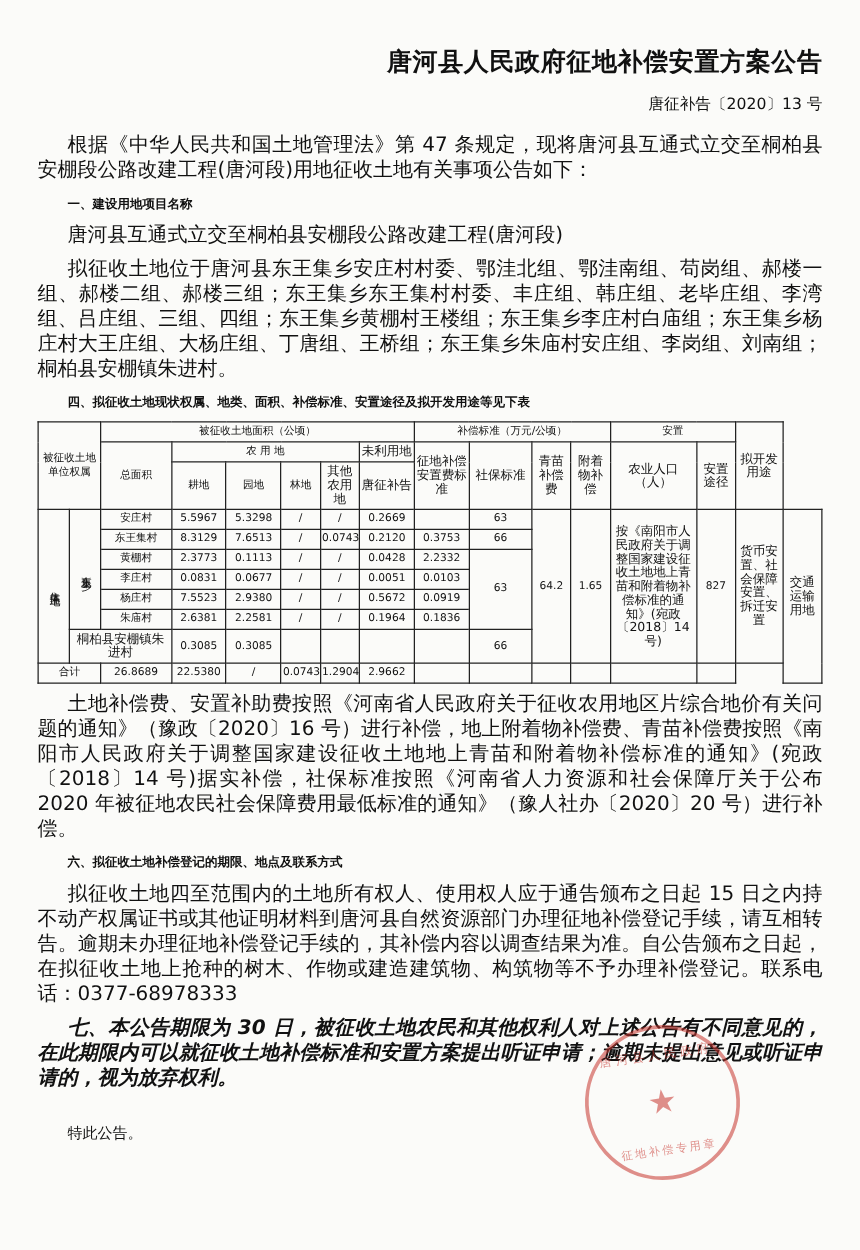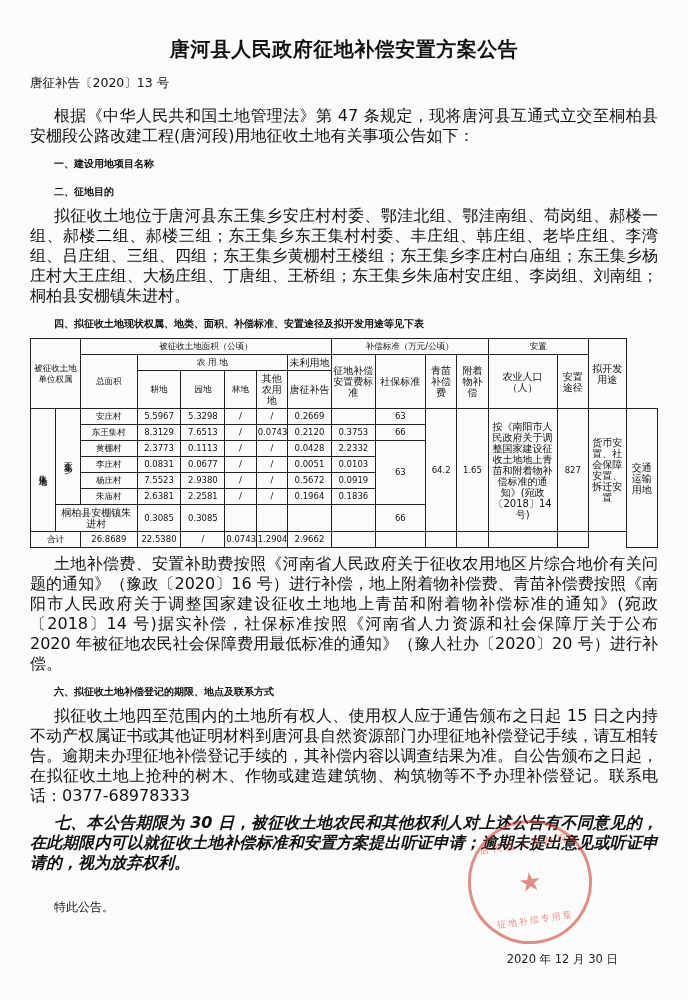--- a/index.html
+++ b/index.html
@@ -10,29 +10,29 @@
     color:#111;
     position:relative;
     overflow:hidden;
   }
   .page{
     position:absolute;inset:0;
     padding:26px 30px 10px 30px;
     box-sizing:border-box;
   }
   .doc-title{
-    text-align:center;
+    text-align:right;
     font-size:20px;
     font-weight:bold;
     letter-spacing:.5px;
     margin:10px 0 12px 0;
     font-family:"DejaVu Serif","Liberation Serif",serif;
   }
   .doc-number{
-    text-align:left;
+    text-align:right;
     font-size:12.5px;
     margin-bottom:14px;
   }
   p.body-text{
     font-size:16px;
     line-height:20px;
     margin:0 0 7px 0;
     text-indent:24px;
     text-align:justify;
   }
@@ -107,22 +107,22 @@
 <body>
 
 <div class="page">
 
   <div class="doc-title">唐河县人民政府征地补偿安置方案公告</div>
   <div class="doc-number">唐征补告〔2020〕13 号</div>
 
   <p class="body-text">根据《中华人民共和国土地管理法》第 47 条规定，现将唐河县互通式立交至桐柏县安棚段公路改建工程(唐河段)用地征收土地有关事项公告如下：</p>
 
   <div class="section-head">一、建设用地项目名称</div>
-
-  <div class="section-head">二、征地目的</div>
+  <p class="body-text">唐河县互通式立交至桐柏县安棚段公路改建工程(唐河段)</p>
+
 
   <p class="body-text">拟征收土地位于唐河县东王集乡安庄村村委、鄂洼北组、鄂洼南组、苟岗组、郝楼一组、郝楼二组、郝楼三组；东王集乡东王集村村委、丰庄组、韩庄组、老毕庄组、李湾组、吕庄组、三组、四组；东王集乡黄棚村王楼组；东王集乡李庄村白庙组；东王集乡杨庄村大王庄组、大杨庄组、丁唐组、王桥组；东王集乡朱庙村安庄组、李岗组、刘南组；桐柏县安棚镇朱进村。</p>
 
   <div class="section-head">四、拟征收土地现状权属、地类、面积、补偿标准、安置途径及拟开发用途等见下表</div>
 
   <table class="main-table">
     <colgroup>
       <col style="width:4%">
         <col style="width:4%">
         <col style="width:9%">
@@ -275,15 +275,14 @@
   <p class="body-text bold-para">七、本公告期限为 30 日，被征收土地农民和其他权利人对上述公告有不同意见的，在此期限内可以就征收土地补偿标准和安置方案提出听证申请；逾期未提出意见或听证申请的，视为放弃权利。</p>
 
   <p class="closing">特此公告。</p>
 
   <div class="stamp">
     <div class="st-top">唐河县人民政府</div>
     <div class="star">★</div>
     <div class="st-bottom">征地补偿专用章</div>
   </div>
 
-  <div class="date-line">2020 年 12 月 30 日</div>
 
 </div>
 
 </body></html>

